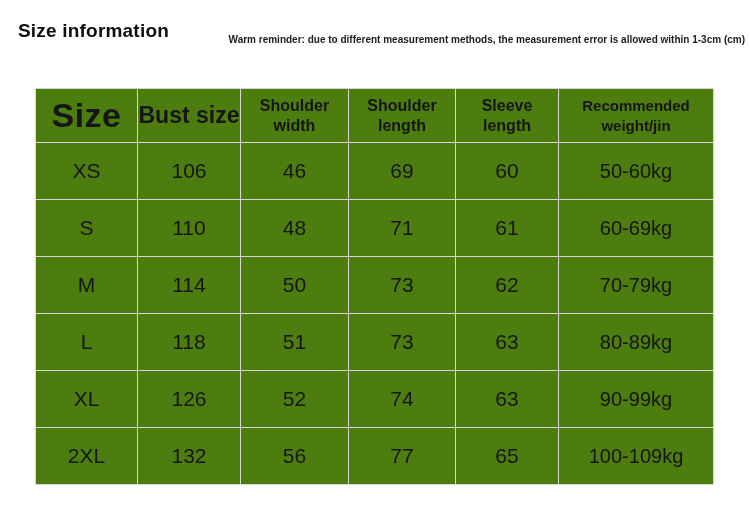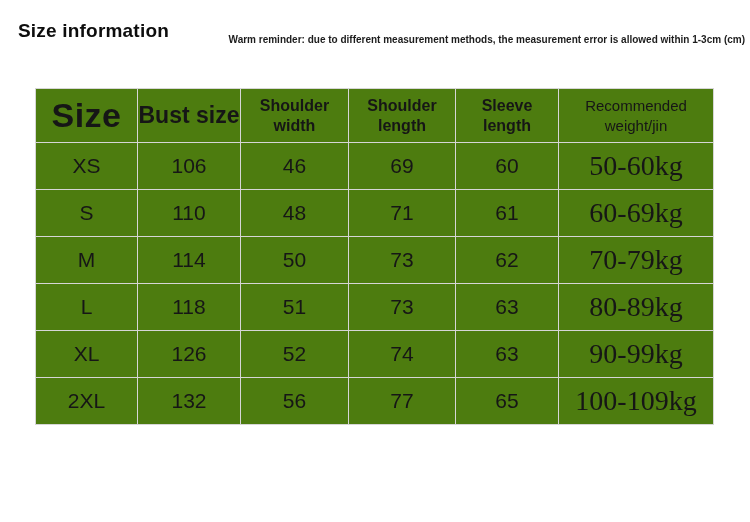--- a/index.html
+++ b/index.html
@@ -47,52 +47,52 @@
   table.size-table th,
   table.size-table td {
     border: 1px solid #d6d6d6;
     text-align: center;
     vertical-align: middle;
     padding: 0;
     overflow: hidden;
     color: #161616;
   }
   thead tr { height: 54px; }
-  tbody tr { height: 47px; }
+  tbody tr { height: 57px; }
   th.h-size {
     font-size: 34px;
     font-weight: 700;
     letter-spacing: 0.5px;
   }
   th.h-bust {
     font-size: 23px;
     font-weight: 700;
   }
   th.h-small {
     font-size: 16px;
     font-weight: 700;
     line-height: 1.22;
     padding: 0 10px;
     margin-left: 22px;
   }
   th.h-weight {
     font-size: 15px;
-    font-weight: 400;
+    font-weight: 700;
     line-height: 1.3;
     text-align: right;
     padding-right: 24px;
     margin-left: 38px;
   }
   td.c-size, td.c-num {
     font-size: 21px;
     font-weight: 500;
   }
   td.c-weight {
-    font-family: Liberation Serif, serif;
-    font-size: 28px;
+    font-family: Liberation Sans, sans-serif;
+    font-size: 20px;
     font-weight: 400;
     color: #101010;
   }
 </style>
 </head>
 <body>
 
 <div class="page">
 
   <div class="page-title">Size information</div>

